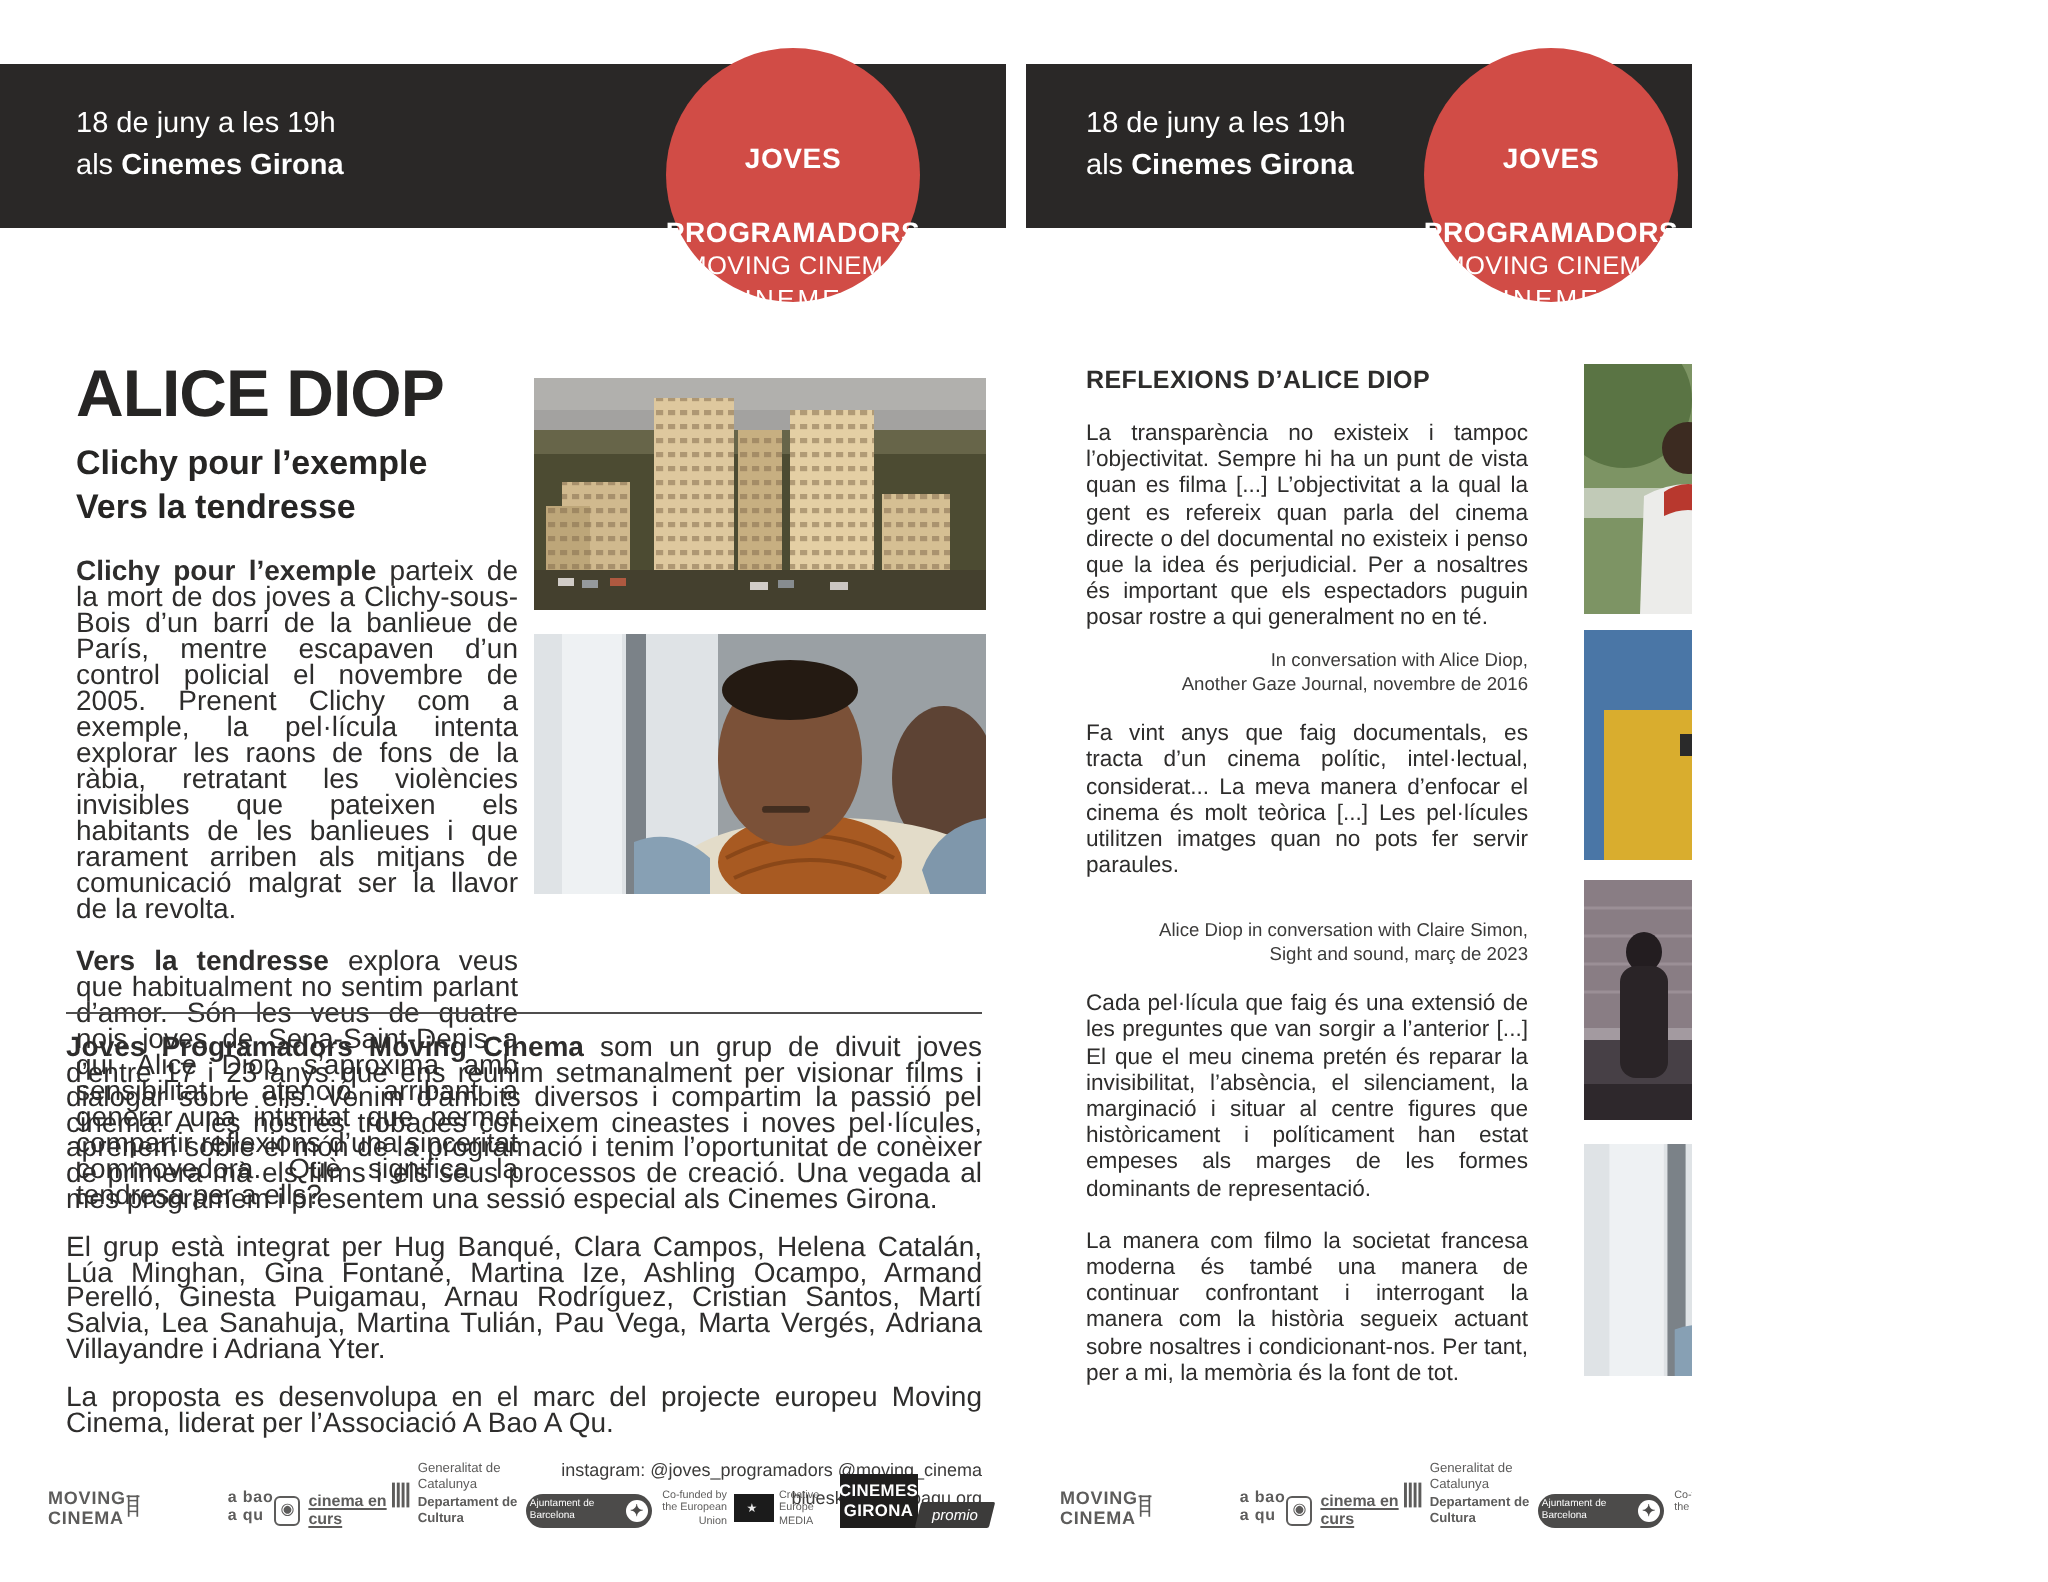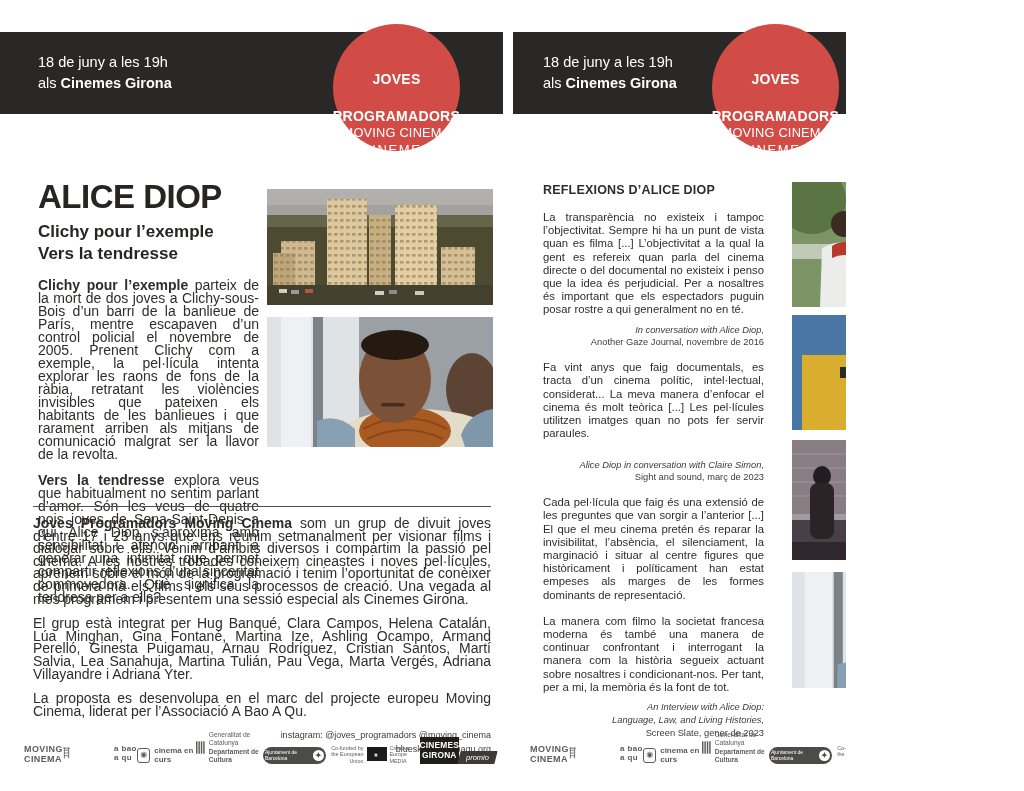--- a/index.html
+++ b/index.html
@@ -43,31 +43,31 @@
   
   .about{position:absolute;left:33px;top:506px;width:458px;border-top:1.5px solid #4f4e4d;padding-top:10px;}
   .about p{font-size:14px;line-height:12.6px;text-align:justify;margin:0 0 12px 0;}
   .about p b{font-weight:bold;}
   .social{text-align:right;font-size:9px;line-height:1.5;color:#3c3b3a;margin-top:4px;}
   
   .r-col{position:absolute;left:543px;top:183px;width:221px;}
   .r-head{font-size:12.5px;font-weight:bold;letter-spacing:.2px;margin:0 0 14px 0;}
   .quote{font-size:11.3px;line-height:13.2px;text-align:justify;margin:0;}
   .attr{text-align:right;font-size:9.3px;line-height:1.38;margin:7px 0 12px 0;color:#3c3b3a;}
-  .attr .it{font-style:italic;display:block;}
+  .attr .it{display:block;}
   .attr .src{display:block;}
   .q-gap{height:13px;}
   
   .logos{position:absolute;top:724px;width:472px;height:40px;display:flex;align-items:flex-end;justify-content:space-between;color:#5d5c5b;}
   .logos-l{left:24px;} .logos-r{left:530px;}
   .lg{display:flex;align-items:center;gap:4px;}
   .mc{font-size:9px;font-weight:bold;line-height:1.12;letter-spacing:.4px;}
   .abq-txt{font-size:8px;font-weight:bold;letter-spacing:.4px;margin-left:40px;}
   .cec-ic{width:15px;height:13px;border:1.2px solid #5d5c5b;border-radius:3px;display:flex;align-items:center;justify-content:center;font-size:8px;line-height:1;}
-  .cec-txt{font-size:8px;font-weight:bold;}
+  .cec-txt{font-size:8px;font-weight:bold;text-decoration:underline;}
   .gen{display:flex;align-items:center;gap:4px;}
   .gen-txt{font-size:6.6px;line-height:1.25;}
   .gen-txt .l2{font-weight:bold;}
   .ajb{background:#4c4b4a;border-radius:9px;height:17px;width:84px;display:flex;align-items:center;justify-content:center;gap:4px;color:#fff;}
   .ajb-txt{font-size:5px;line-height:1.1;width:44px;}
   .ajb-circ{width:11px;height:11px;border-radius:50%;background:#fff;color:#4c4b4a;font-size:8px;display:flex;align-items:center;justify-content:center;font-weight:bold;}
   .eu{display:flex;align-items:center;gap:3px;}
   .eu-txt{font-size:5.4px;line-height:1.2;text-align:right;width:38px;}
   .eu-flag{width:20px;height:14px;background:#1b1b1b;display:flex;align-items:center;justify-content:center;color:#e8e8e8;font-size:6px;letter-spacing:1px;}
   .eu-txt2{font-size:5.4px;line-height:1.2;width:30px;}
@@ -194,25 +194,20 @@
 
     <p class="quote">Fa vint anys que faig documentals, es tracta d’un cinema polític, intel·lectual, considerat... La meva manera d’enfocar el cinema és molt teòrica [...] Les pel·lícules utilitzen imatges quan no pots fer servir paraules.</p>
     <div class="attr" style="margin-top:18px;">
       <span class="it">Alice Diop in conversation with Claire Simon,</span>
       <span class="src">Sight and sound, març de 2023</span>
     </div>
 
     <p class="quote">Cada pel·lícula que faig és una extensió de les preguntes que van sorgir a l’anterior [...] El que el meu cinema pretén és reparar la invisibilitat, l’absència, el silenciament, la marginació i situar al centre figures que històricament i políticament han estat empeses als marges de les formes dominants de representació.</p>
     <div class="q-gap"></div>
     <p class="quote">La manera com filmo la societat francesa moderna és també una manera de continuar confrontant i interrogant la manera com la història segueix actuant sobre nosaltres i condicionant-nos. Per tant, per a mi, la memòria és la font de tot.</p>
-    <div class="attr">
-      <span class="it">An Interview with Alice Diop:</span>
-      <span class="it">Language, Law, and Living Histories,</span>
-      <span class="src">Screen Slate, gener de 2023</span>
-    </div>
   </div>
 
   <div class="photo ph-c">
     <svg viewBox="0 0 205 125" preserveAspectRatio="none">
       <rect width="205" height="125" fill="#7d9464"></rect>
       <circle cx="20" cy="18" r="34" fill="#5a7444"></circle>
       <circle cx="190" cy="12" r="30" fill="#46603a"></circle>
       <circle cx="120" cy="8" r="22" fill="#54703f"></circle>
       <rect x="60" y="0" width="84" height="50" fill="#e7e6e0"></rect>
       <rect x="66" y="6" width="14" height="34" fill="#b8bdb4"></rect>

